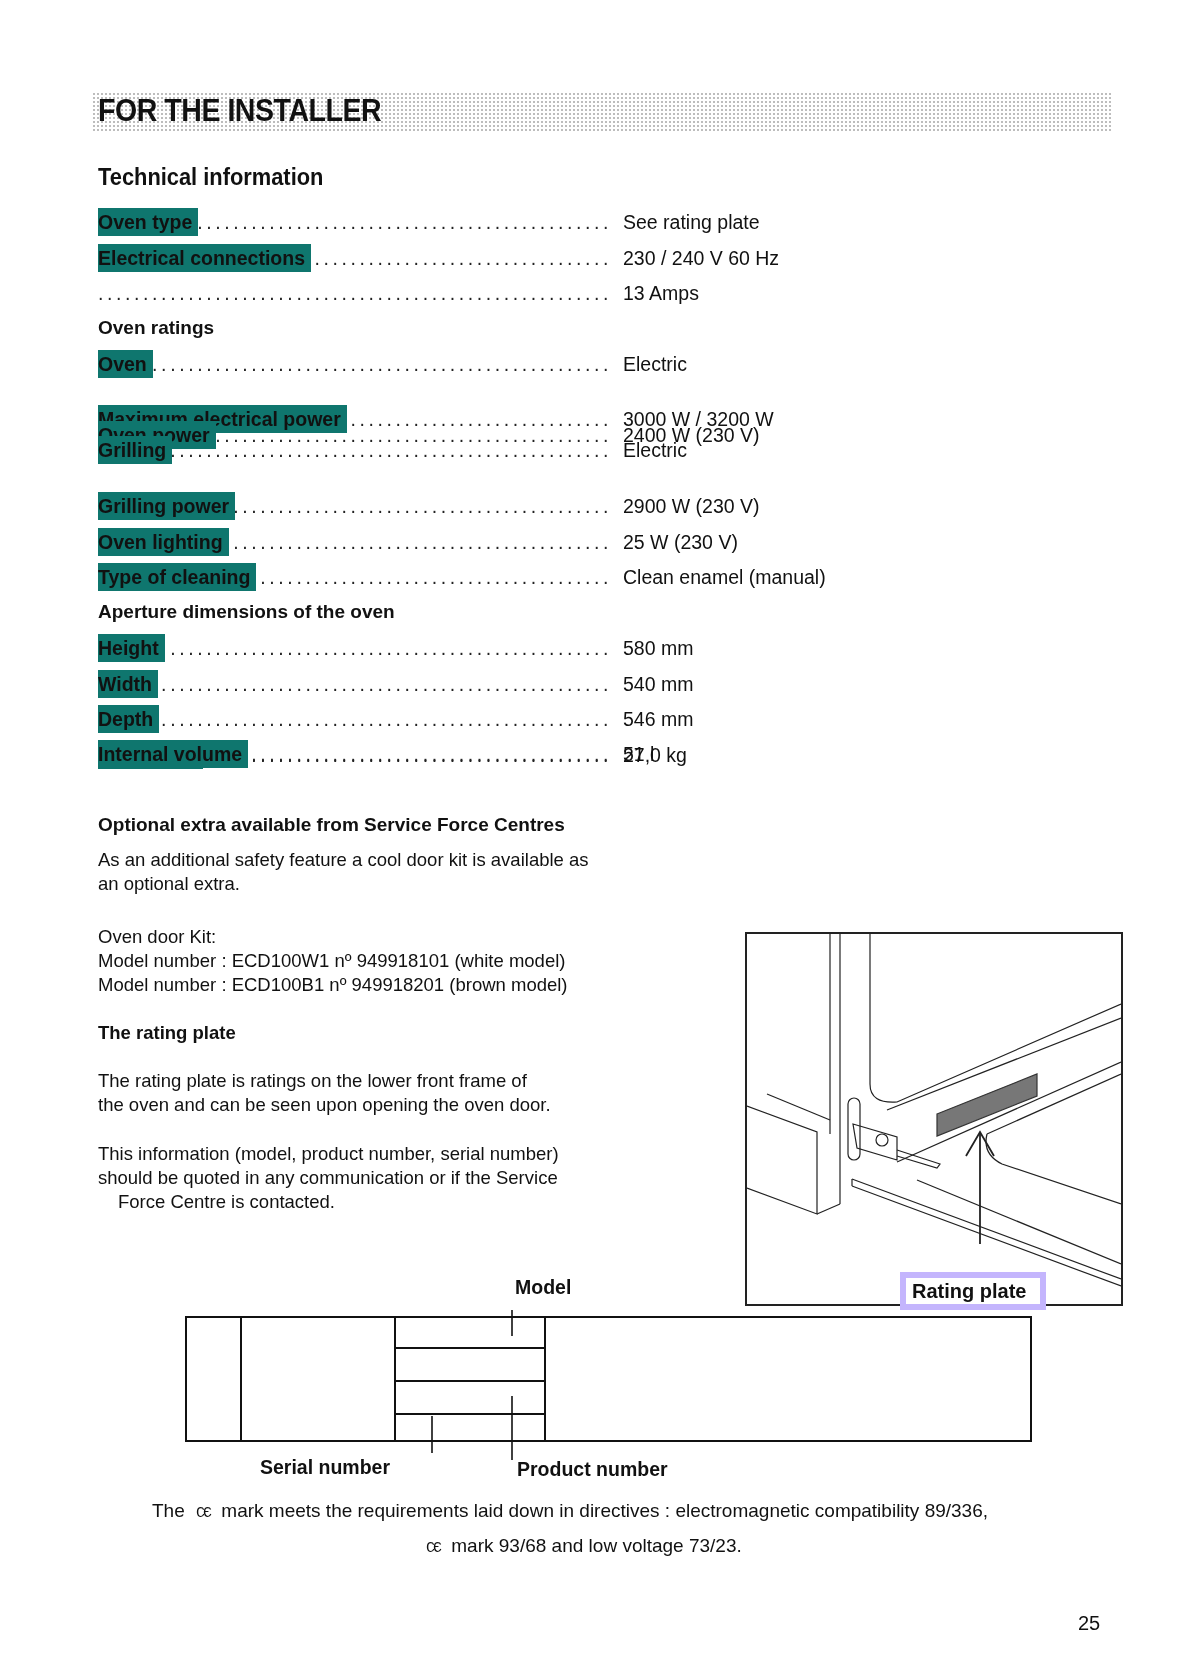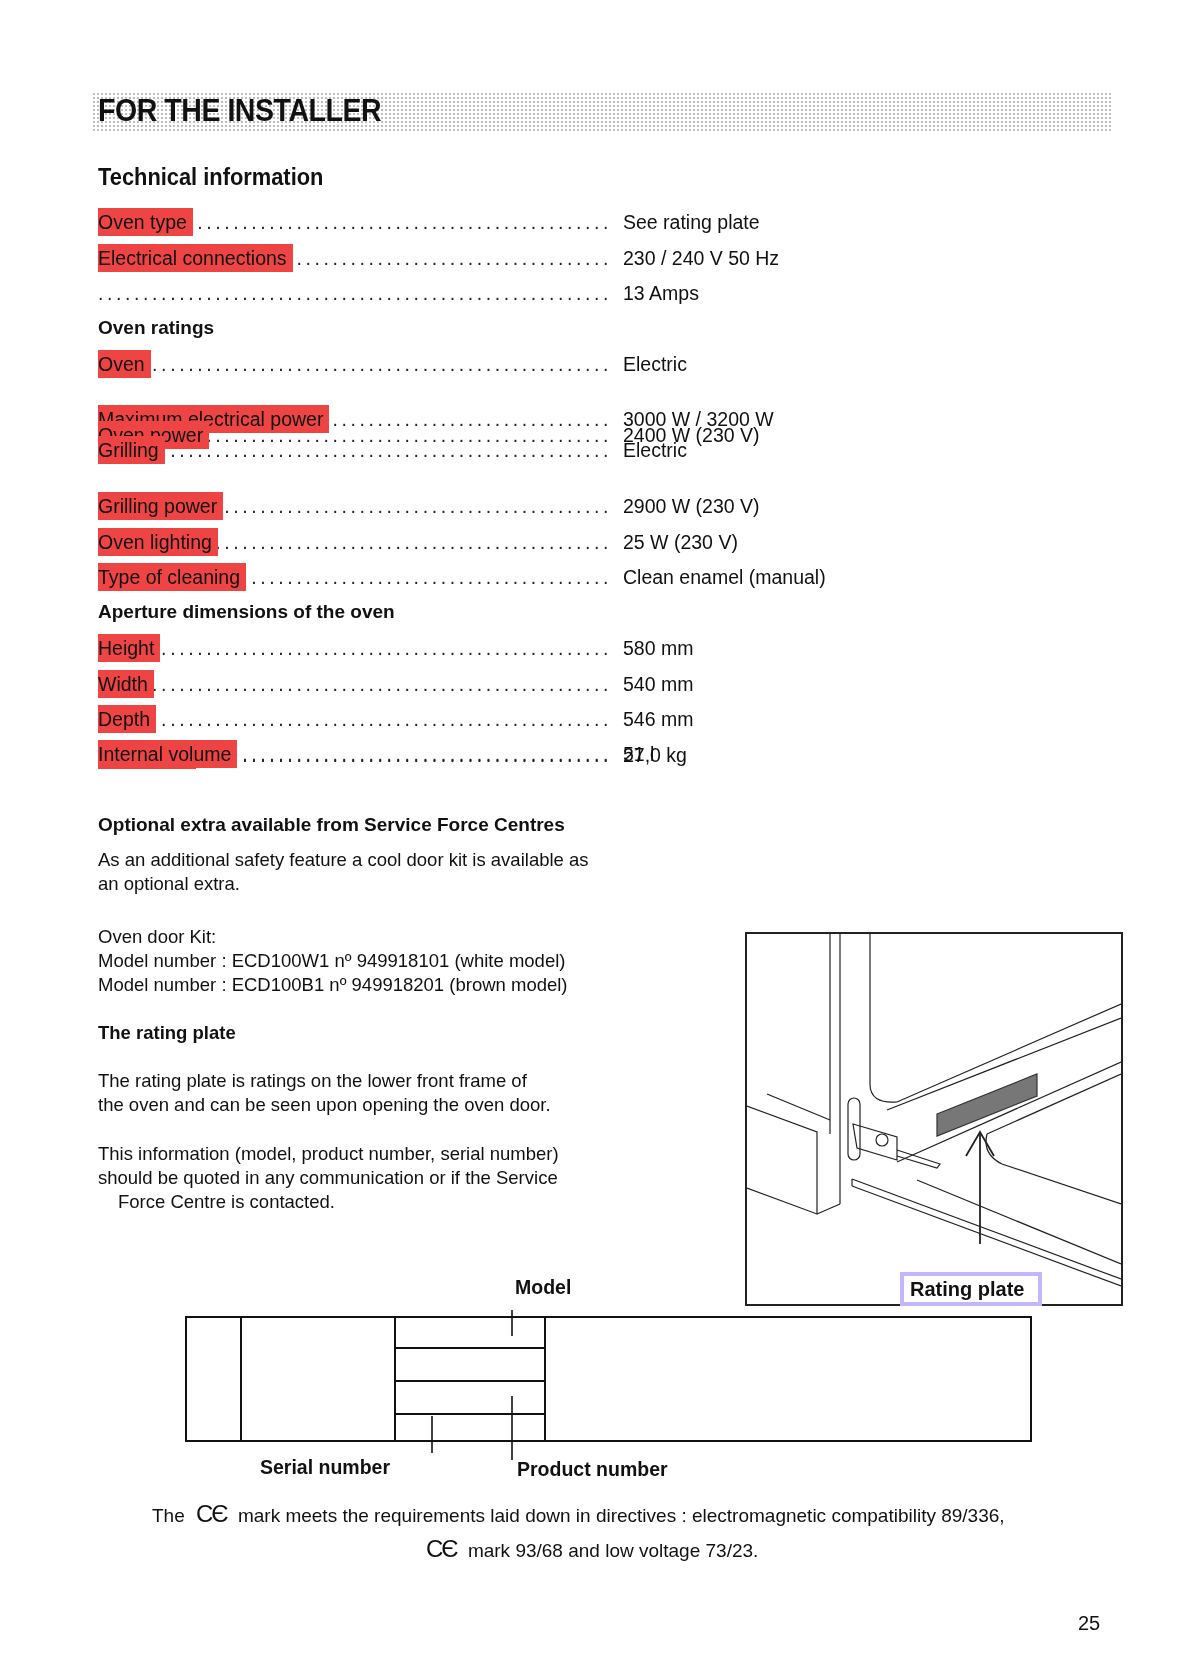--- a/index.html
+++ b/index.html
@@ -9,56 +9,56 @@
 
   .banner { left:92px; top:92px; width:1020px; height:40px;
     background-image: radial-gradient(#bdbdbd 0.8px, transparent 1.1px);
     background-size:4px 4px; opacity:1; }
   .banner-title { left:98px; top:93px; font-size:31px; font-weight:bold; letter-spacing:-0.5px;
     color:#111; transform:scaleX(0.92); transform-origin:left; }
 
   .h2 { left:98px; top:164px; font-size:23px; font-weight:bold; transform:scaleX(0.95); transform-origin:left; }
 
   .row { position:absolute; left:98px; width:740px; height:28px; font-size:19.5px; line-height:28px; }
-  .row .lbl { position:absolute; left:0; white-space:nowrap; background:#ef4444; padding-right:6px; z-index:2; }
+  .row .lbl { position:absolute; left:0; white-space:nowrap; background:#0f766e; padding-right:6px; z-index:2;font-weight:bold; }
   .row .dots { position:absolute; left:0; width:510px; top:0; overflow:hidden; white-space:nowrap;
      letter-spacing:3.6px; color:#222; z-index:1; text-align:right; }
   .row .val { position:absolute; left:525px; white-space:nowrap; }
   .subhead { position:absolute; left:98px; font-size:19px; font-weight:bold; }
 
   .para { position:absolute; left:98px; font-size:18.5px; line-height:24px; white-space:nowrap; }
 
   .diagram { left:745px; top:932px; width:378px; height:374px; border:2px solid #222; box-sizing:border-box; background:#fff; }
-  .rp-label { left:900px; top:1272px; border:4px solid #c4b5fd; padding:0 14px 0 6px; font-size:20px; font-weight:bold; line-height:26px; background:#fff; }
+  .rp-label { left:900px; top:1272px; border:6px solid #c4b5fd; padding:0 14px 0 6px; font-size:20px; font-weight:bold; line-height:26px; background:#fff; }
 
   .plate { left:185px; top:1316px; width:847px; height:128px; }
   .plate-label { font-size:19.5px; font-weight:bold; position:absolute; white-space:nowrap; }
 
   .ce-line { position:absolute; font-size:19px; white-space:nowrap; }
-  .ce { font-family:Liberation Sans, sans-serif; font-size:24px; letter-spacing:-2px; padding:0 6px;margin-top:28px; }
+  .ce { font-family:Liberation Mono, monospace; font-size:15px; letter-spacing:-2px; padding:0 6px;margin-top:28px; }
   .page-no { left:1078px; top:1612px; font-size:20px; }
 </style>
 </head>
 <body>
 
 <div class="abs banner"></div>
 <div class="abs banner-title">FOR THE INSTALLER</div>
 
 <div class="abs h2">Technical information</div>
 
 <div id="spec-area">
     <div class="row" style="top: 208px;">
       <span class="lbl">Oven type</span>
       <span class="dots">........................................................................................................................</span>
       <span class="val">See rating plate</span>
     </div>
     <div class="row" style="top: 243.5px;">
       <span class="lbl">Electrical connections</span>
       <span class="dots">........................................................................................................................</span>
-      <span class="val">230 / 240 V 50 Hz</span>
+      <span class="val">230 / 240 V 60 Hz</span>
     </div>
     <div class="row" style="top: 279px;">
       <span class="dots">........................................................................................................................</span>
       <span class="val">13 Amps</span>
     </div>
     <div class="subhead" style="top: 316.5px;">Oven ratings</div>
     <div class="row" style="top: 350px;">
       <span class="lbl">Oven</span>
       <span class="dots">........................................................................................................................</span>
       <span class="val">Electric</span>

